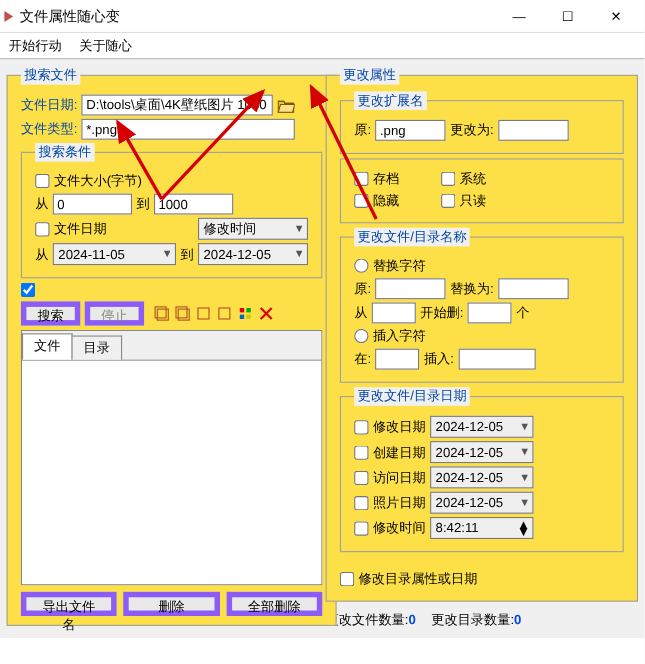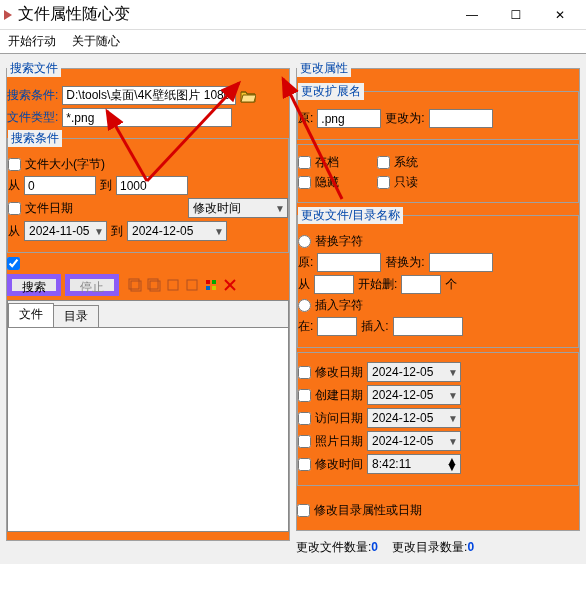--- a/index.html
+++ b/index.html
@@ -1,32 +1,32 @@
 <!DOCTYPE html>
 <html><head>
 <meta charset="utf-8">
 <style>
 *{box-sizing:border-box;margin:0;padding:0;font-family:"Microsoft YaHei","SimSun",Arial,sans-serif;font-size:12px;color:#000}
 body{background:#fff;width:586px}
 .titlebar{height:30px;background:#fff;border-bottom:1px solid #ddd;display:flex;align-items:center;padding:0 4px}
 .titlebar .icon-tri{width:0;height:0;border-left:8px solid #c0504d;border-top:5px solid transparent;border-bottom:5px solid transparent;margin-right:6px}
-.titlebar .ttl{flex:1;font-size:16px}
+.titlebar .ttl{flex:1;font-size:13px}
 .titlebar .wbtn{width:44px;height:28px;display:flex;align-items:center;justify-content:center;cursor:pointer}
 .menubar{height:24px;background:#fff;border-bottom:1px solid #a0a0a0;display:flex;align-items:center;padding:0 4px;gap:8px}
 .menubar span{cursor:pointer;padding:2px 4px}
 .client{background:#f0f0f0;padding:6px;display:flex;gap:6px}
 .col-l{width:284px;display:flex;flex-direction:column;gap:4px}
 .col-r{flex:1;display:flex;flex-direction:column;gap:4px}
-fieldset{border:1px solid #a0a0a0;padding:6px 0 8px;background:#f97316;position:relative}
+fieldset{border:1px solid #a0a0a0;padding:6px 12px 8px;background:#fde047;position:relative}
 legend{font-size:12px;color:#0046aa;padding:0 3px;background:#f0f0f0}
 .row{display:flex;align-items:center;gap:4px;margin:3px 0}
 input[type=text]{border:1px solid #7a7a7a;background:#fff;height:19px;padding:0 3px;font-size:12px}
 .lbl-blue{color:#0046aa}
 .filedir{width:174px}
-.filetype{width:170px}
+.filetype{width:194px}
 .folder-icon{width:16px;height:14px;cursor:pointer}
 .folder-icon svg{width:100%;height:100%}
 .chk{display:flex;align-items:center;gap:4px}
 .chk input{width:13px;height:13px}
 .numbox{width:72px}
 .combo{border:1px solid #7a7a7a;background:#efefef;height:20px;display:flex;align-items:center;justify-content:space-between;padding:0 2px 0 4px;min-width:80px;cursor:pointer}
 .combo .arr{font-size:10px;color:#555}
 .btnrow{display:flex;align-items:center;gap:4px;margin-top:4px}
 button.btn{border:5px solid #8b5cf6;background:#e9e9e9;height:22px;padding:0 10px;cursor:pointer}
 button.btn:disabled{color:#888}
@@ -72,21 +72,21 @@
         <defs>
             <marker id="ah" markerWidth="8" markerHeight="8" refX="6" refY="3" orient="auto">
               <path d="M0,0 L7,3 L0,6 Z" fill="#d40000"></path>
             </marker>
           </defs>
         <line x1="80" y1="108" x2="172" y2="10" stroke="#d40000" stroke-width="3" marker-end="url(#ah)"></line>
         <line x1="80" y1="108" x2="40" y2="38" stroke="#d40000" stroke-width="3" marker-end="url(#ah)"></line>
       </svg>
 
       <div class="row">
-        <span class="lbl-blue">搜索条件:</span>
+        <span class="lbl-blue">文件日期:</span>
         <input type="text" class="filedir" value="D:\tools\桌面\4K壁纸图片 1080" style="">
         <span class="folder-icon">
           <svg viewBox="0 0 16 14">
               <path d="M1 3h5l1 2h8v8H1z" fill="#f4c430" stroke="#7a5b00"></path>
               <path d="M1 3h5l1 2h8" fill="none" stroke="#7a5b00"></path>
               <path d="M1 13L3 6h13l-2 7z" fill="#ffe08a" stroke="#7a5b00"></path>
             </svg>
         </span>
       </div>
       <div class="row">
@@ -110,21 +110,21 @@
           <input type="checkbox" style="">
           <span>文件日期</span>
           <span style="flex:1"></span>
           <div class="combo" style="width:100px">
             <span>修改时间</span>
               <span class="arr">▼</span>
           </div>
         </div>
         <div class="row">
           <span>从</span>
-          <div class="combo" style="width:83px">
+          <div class="combo" style="width:112px">
             <span>2024-11-05</span>
               <span class="arr">▼</span>
           </div>
           <span>到</span>
           <div class="combo" style="width:100px">
             <span>2024-12-05</span>
               <span class="arr">▼</span>
           </div>
         </div>
       </fieldset>
@@ -176,20 +176,25 @@
       </div>
 
       <div class="tabs">
         <div class="tabhead">
           <div class="tab">文件</div>
           <div class="tab inactive">目录</div>
         </div>
         <div class="tabbody"></div>
       </div>
 
+      <div class="bottom-btns">
+        <button class="btn">导出文件名</button>
+        <button class="btn">删除</button>
+        <button class="btn">全部删除</button>
+      </div>
     </fieldset>
   </div>
 
   <div class="col-r">
     <fieldset style="position:relative">
       <legend>更改属性</legend>
       <svg class="arrow-svg" style="left:-20px;top:-6px;width:70px;height:130px">
         <line x1="65" y1="128" x2="6" y2="8" stroke="#d40000" stroke-width="3" marker-end="url(#ah)"></line>
       </svg>
 
@@ -253,20 +258,21 @@
           </div>
         <div class="row">
           <span>在:</span>
           <input type="text" style="width: 40px;">
           <span>插入:</span>
           <input type="text" style="width: 70px;">
         </div>
       </fieldset>
 
       <fieldset style="margin-top:4px">
+        <legend>更改文件/目录日期</legend>
         <div class="row">
             <label class="chk">
               <input type="checkbox" style="">
               <span>修改日期</span>
             </label>
           <div class="combo date-in">
               <span>2024-12-05</span>
               <span class="arr">▼</span>
             </div>
           </div>

